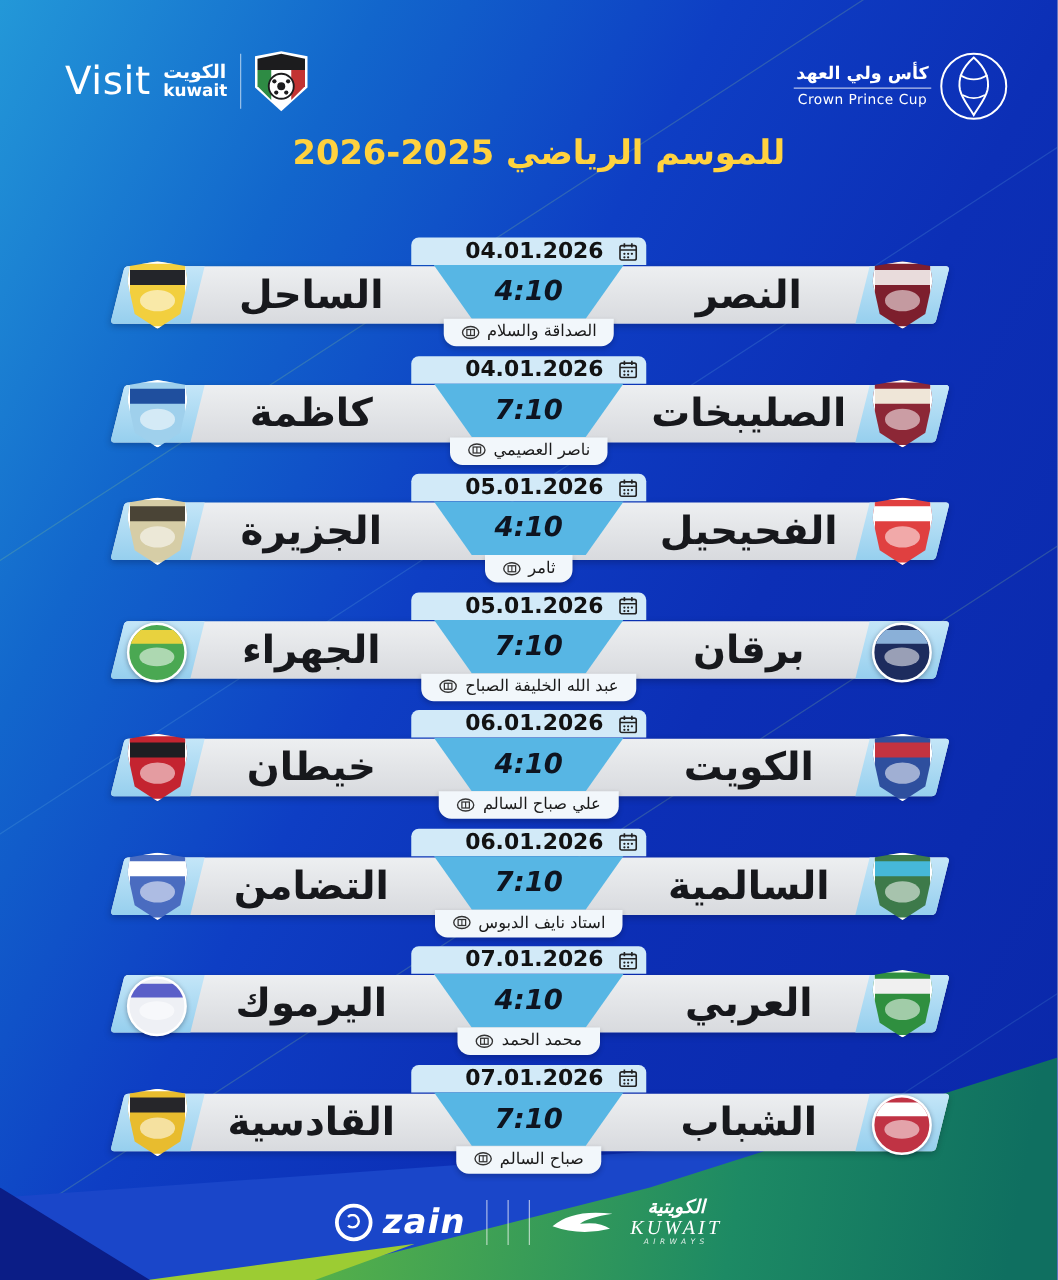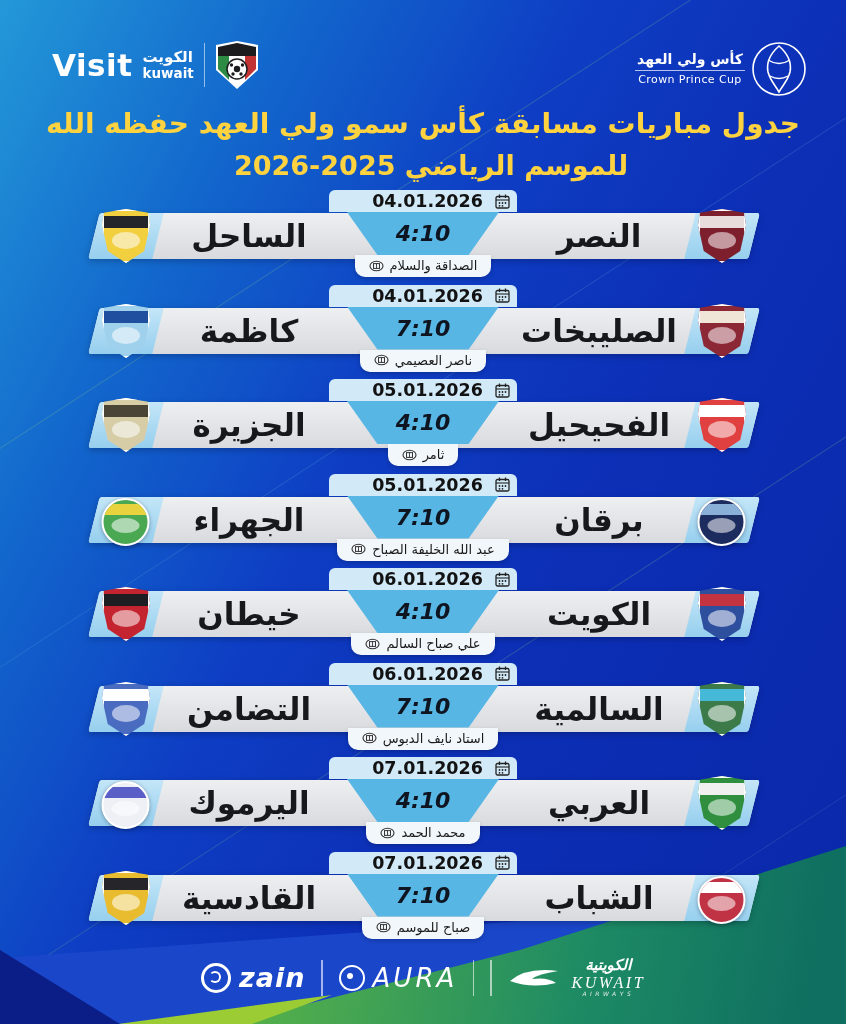--- a/index.html
+++ b/index.html
@@ -9,21 +9,21 @@
   
   .deco-line{position:absolute;width:1400px;height:0;border-top:1.6px solid rgba(160,215,130,.22);pointer-events:none;}
   .dl1{transform:rotate(-33deg);left:-380px;top:240px;}
   .dl2{transform:rotate(-33deg);left:-320px;top:420px;border-top-color:rgba(120,200,230,.18);}
   .dl3{transform:rotate(-33deg);left:-260px;top:700px;}
   .dl4{transform:rotate(-33deg);left:-140px;top:980px;border-top-color:rgba(120,200,230,.15);}
 
   
   .hdr{position:absolute;left:0;right:0;top:0;height:100px;z-index:4;}
   .visit{position:absolute;left:52px;top:40px;display:flex;align-items:center;gap:10px;color:#fff;}
-  .visit-word{font-size:31px;font-weight:700;letter-spacing:.5px;}
+  .visit-word{font-size:31px;font-weight:400;letter-spacing:.5px;}
   .visit-stack{display:flex;flex-direction:column;line-height:1.05;align-items:flex-start;}
   .visit-ar{font-size:15px;font-weight:700;}
   .visit-en{font-size:13.5px;font-weight:700;}
   .vdiv{width:1.5px;height:44px;background:rgba(255,255,255,.55);}
   .cup{position:absolute;right:38px;top:40px;display:flex;align-items:center;gap:5px;color:#fff;}
   .cup-stack{display:flex;flex-direction:column;align-items:center;line-height:1.3;}
   .cup-ar{font-size:14px;font-weight:700;}
   .cup-line{width:110px;height:1px;background:rgba(255,255,255,.7);margin:2px 0;}
   .cup-en{font-size:11px;letter-spacing:.4px;}
 
@@ -149,21 +149,20 @@
       </span>
       <svg width="58" height="58" viewBox="0 0 58 58">
         <circle cx="29" cy="29" r="26" fill="none" stroke="#fff" stroke-width="1.6"></circle>
         <path d="M29 6 C20 14 16 22 18 32 C20 40 25 45 29 52 C33 45 38 40 40 32 C42 22 38 14 29 6 Z" fill="none" stroke="#fff" stroke-width="1.6"></path>
         <path d="M18 20 Q29 27 40 20 M20 36 Q29 41 38 36" fill="none" stroke="#fff" stroke-width="1.4"></path>
       </svg>
     </div>
   </div>
 
   <div class="title" dir="rtl">
-    <div class="t1">جدول مباريات مسابقة كأس سمو ولي العهد حفظه الله</div>
     <div class="t2">للموسم الرياضي 2025-2026</div>
   </div>
 
   <div class="matches">
   <div class="match">
     <div class="bar">
       <div class="end end-left">
         <div class="logo shield" style="--c1: #f2cf3e; --c2: #23252a;"></div>
       </div>
       <div class="team-name" dir="rtl">الساحل</div>
@@ -477,36 +476,32 @@
       </div>
       <div class="time-trap">
         <span>7:10</span>
       </div>
       <div class="stadium-strip">
         <svg class="icon-svg" width="15" height="12" viewBox="0 0 15 12">
           <ellipse cx="7.5" cy="6" rx="6.5" ry="4.8" fill="none" stroke="#333" stroke-width="1.1"></ellipse>
           <rect x="4.5" y="3.6" width="6" height="4.8" fill="none" stroke="#333" stroke-width="1"></rect>
           <line x1="7.5" y1="3.6" x2="7.5" y2="8.4" stroke="#333" stroke-width="0.9"></line>
         </svg>
-        <span dir="rtl">صباح للموسم</span>
+        <span dir="rtl">صباح السالم</span>
       </div>
     </div>
   </div>
 </div>
 
   <div class="sponsors">
     <div class="sp">
       <span class="zain-circle"></span>
       <span class="zain-word">zain</span>
     </div>
     <span class="sp-div"></span>
-    <div class="sp">
-      <span class="aura-circle"></span>
-      <span class="aura-word">AURA</span>
-    </div>
     <span class="sp-div"></span>
     <span class="sp-div"></span>
     <div class="sp">
       <svg width="56" height="26" viewBox="0 0 56 26">
         <path d="M2 16 Q18 2 50 6 Q30 9 24 14 Q40 12 48 18 Q24 24 2 16 Z" fill="#fff"></path>
       </svg>
       <span class="ka-stack">
         <span class="ka-ar" dir="rtl">الكويتية</span>
         <span class="ka-en">KUWAIT</span>
         <span class="ka-sub">AIRWAYS</span>

